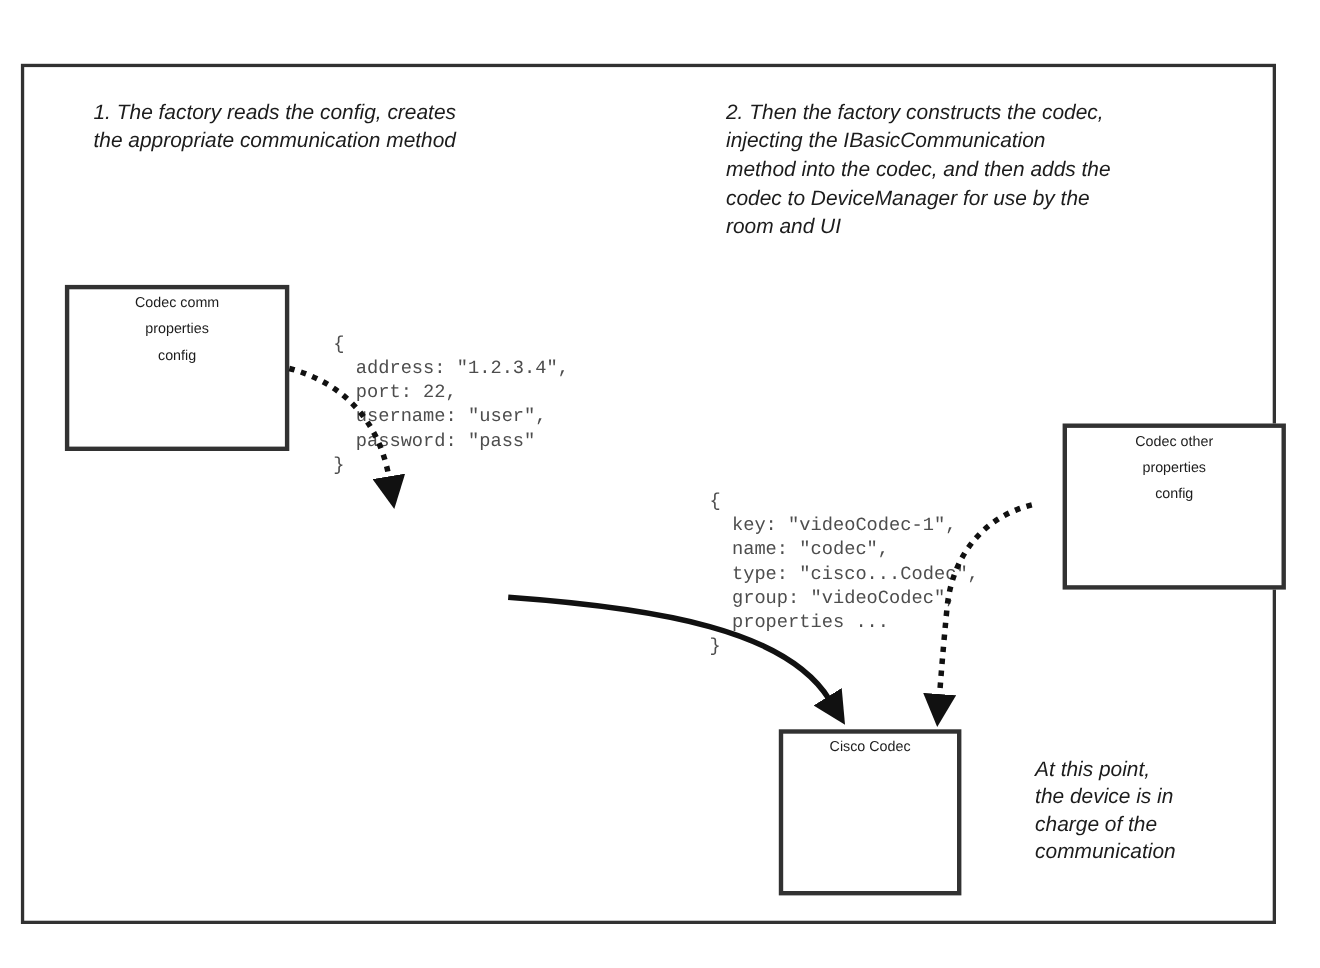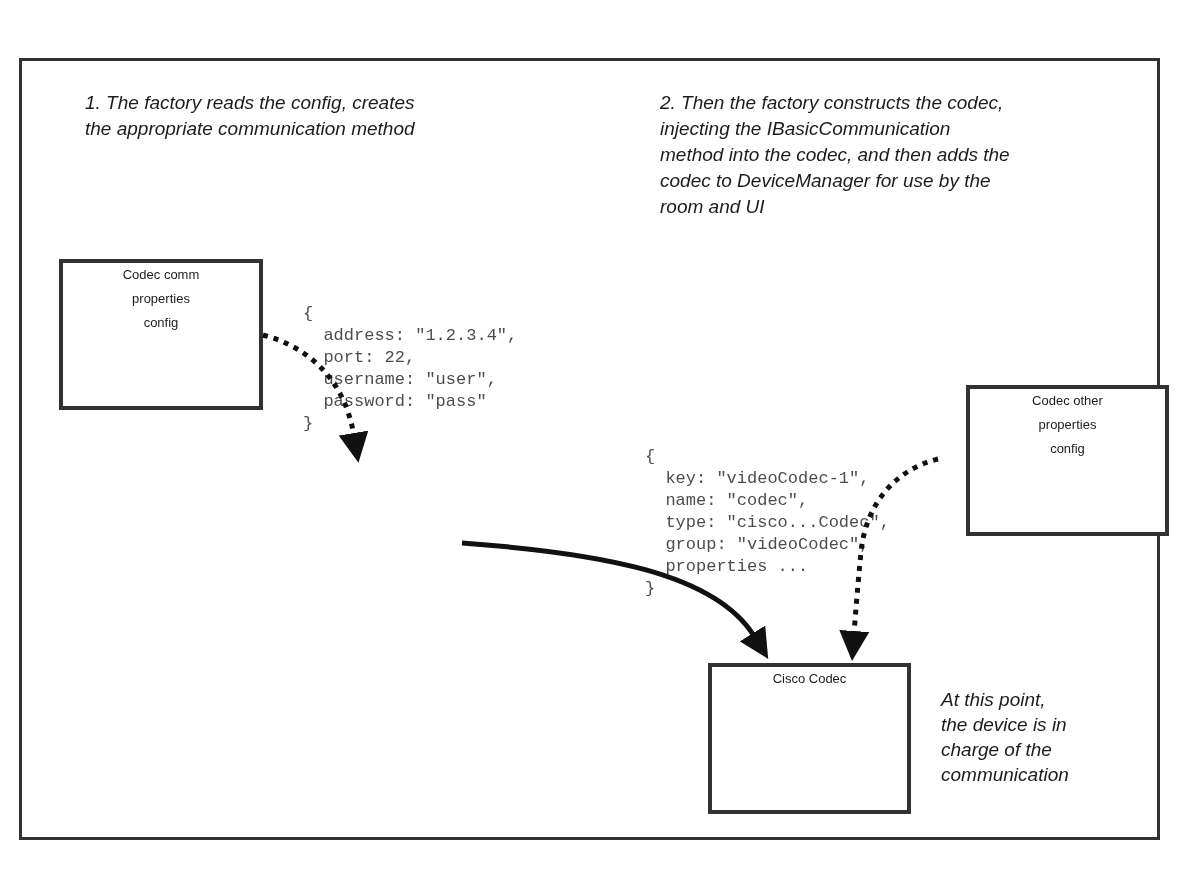--- a/index.html
+++ b/index.html
@@ -46,21 +46,21 @@
     justify-content: center;
     text-align: center;
     color: var(--text);
     font-size: 13px;
     line-height: 24px;
   }
   .node .label { white-space: pre-line; }
   .box1 { left: 59px;  top: 259px; width: 204px; height: 151px; }
   .box2 { left: 258px; top: 468px; width: 204px; height: 153px; }
   .box3 { left: 938px; top: 385px; width: 203px; height: 151px; margin-left: 28px; }
-  .box4 { left: 708px; top: 663px; width: 203px; height: 151px; }
+  .box4 { left: 708px; top: 663px; width: 166px; height: 151px; }
   pre.code {
     position: absolute;
     margin: 0;
     font-family: "Liberation Mono", monospace;
     font-size: 17px;
     line-height: 22px;
     color: var(--code-text);
     white-space: pre;
   }
   .code1 { left: 303px; top: 303px; }

